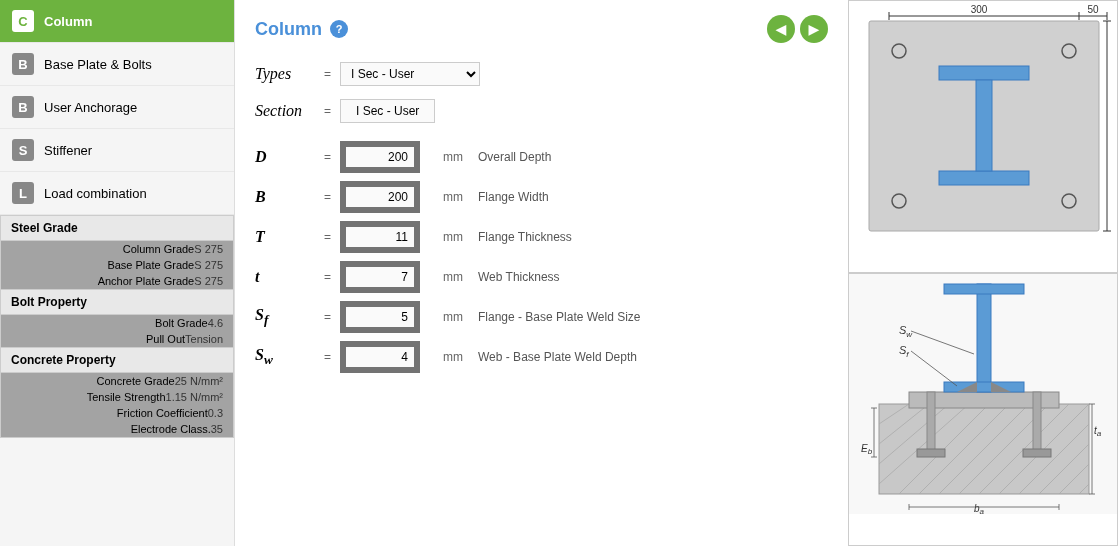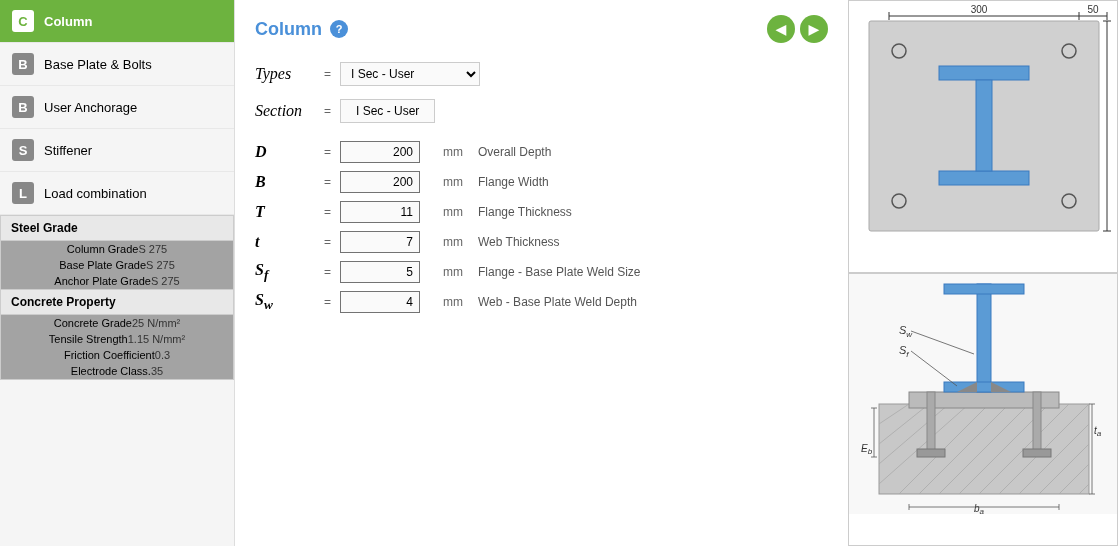--- a/index.html
+++ b/index.html
@@ -11,36 +11,36 @@
     .sidebar-item.active { background: #6db33f; color: white; }
     .sidebar-item .letter { width: 22px; height: 22px; border-radius: 3px; display: flex; align-items: center; justify-content: center; font-weight: bold; font-size: 13px; margin-right: 10px; flex-shrink: 0; }
     .sidebar-item.active .letter { background: white; color: #6db33f; }
     .sidebar-item:not(.active) .letter { background: #888; color: white; }
     .sidebar-item .item-label { font-size: 13px; }
     .sidebar-item.active .item-label { color: white; font-weight: bold; }
 
     
     .info-panel { margin: 0; border: 1px solid #ccc; background: #a3a3a3; }
     .info-panel .panel-title { background: #e8e8e8; padding: 5px 10px; font-weight: bold; font-size: 12px; border-bottom: 1px solid #ccc; }
-    .info-panel .panel-row { display: flex; justify-content: center; padding: 2px 10px; font-size: 11px; }
+    .info-panel .panel-row { display: flex; justify-content: flex-end; padding: 2px 10px; font-size: 11px; }
     .info-panel .panel-row .val { color: #333; }
 
     
     .main { flex: 1; background: white; padding: 15px 20px; overflow-y: auto; }
     .column-header { display: flex; align-items: center; justify-content: space-between; margin-bottom: 15px; }
     .column-title { font-size: 18px; color: #4a90d9; font-weight: bold; display: flex; align-items: center; gap: 8px; }
     .help-icon { width: 18px; height: 18px; border-radius: 50%; background: #4a90d9; color: white; display: flex; align-items: center; justify-content: center; font-size: 11px; cursor: pointer; }
     .nav-arrows { display: flex; gap: 5px; }
     .nav-arrow { width: 28px; height: 28px; border-radius: 50%; display: flex; align-items: center; justify-content: center; cursor: pointer; font-size: 14px; }
     .nav-arrow.left { background: #6db33f; color: white; }
     .nav-arrow.right { background: #6db33f; color: white; }
     .form-row { display: flex; align-items: center; padding: 4px 0; }
     .form-row .field-name { width: 60px; font-size: 16px; font-style: italic; font-family: Liberation Serif, serif; }
     .form-row .equals { width: 25px; text-align: center; color: #666; }
-    .form-row input[type="text"] { width: 80px; border: 1px solid #737373; padding: 3px 6px; font-size: 12px; text-align: right; background: #fafafa; }
+    .form-row input[type="text"] { width: 80px; border: 6px solid #737373; padding: 3px 6px; font-size: 12px; text-align: right; background: #fafafa; }
     .form-row select { width: 140px; border: 1px solid #ccc; padding: 3px 6px; font-size: 12px; background: #fafafa; }
     .form-row .unit { width: 35px; margin-left: 8px; color: #666; font-size: 12px; text-align: right; }
     .form-row .description { margin-left: 15px; color: #555; font-size: 12px; }
     .section-btn { border: 1px solid #ccc; background: #fafafa; padding: 4px 15px; font-size: 12px; cursor: pointer; }
 
     .weld-title { color: #4a90d9; font-size: 16px; font-weight: bold; margin: 12px 0 8px 0; }
 
     
     .diagrams { width: 270px; flex-shrink: 0; background: #fde047; display: flex; flex-direction: column; gap: 0; }
     .diagram-box { background: white; border: 1px solid #ccc; flex: 1; position: relative; overflow: hidden; }
@@ -83,20 +83,33 @@
           <span>Base Plate Grade</span>
           <span class="val">S 275</span>
         </div>
         <div class="panel-row">
           <span>Anchor Plate Grade</span>
           <span class="val">S 275</span>
         </div>
       </div>
   </div>
 
+  <div class="info-panel" style="margin-top:0; border-top:0;">
+    <div class="panel-title">Bolt Property</div>
+    <div id="bolt-property-rows">
+        <div class="panel-row">
+          <span>Bolt Grade</span>
+          <span class="val">4.6</span>
+        </div>
+        <div class="panel-row">
+          <span>Pull Out</span>
+          <span class="val">Tension</span>
+        </div>
+      </div>
+  </div>
 
   <div class="info-panel" style="margin-top:0; border-top:0;">
     <div class="panel-title">Concrete Property</div>
     <div id="concrete-property-rows">
         <div class="panel-row">
           <span>Concrete Grade</span>
           <span class="val">25 N/mm²</span>
         </div>
         <div class="panel-row">
           <span>Tensile Strength</span>

